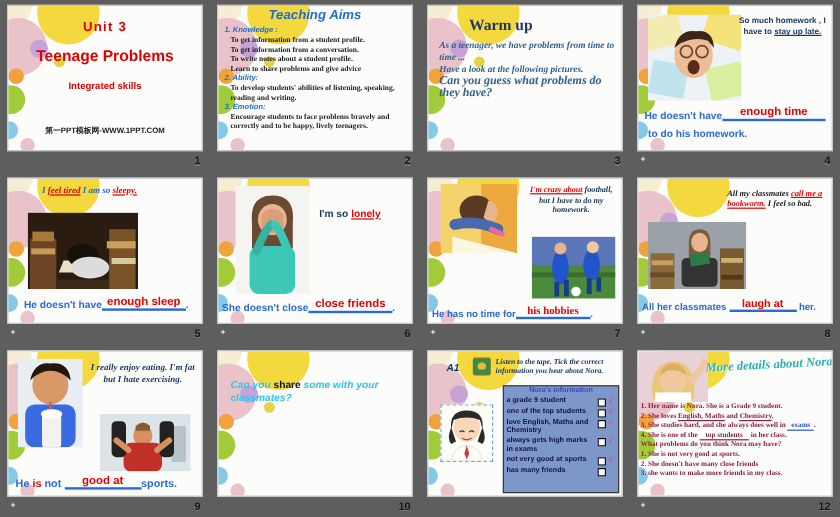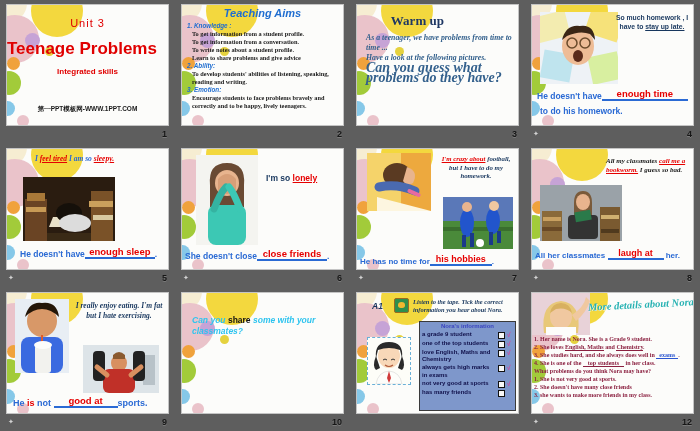--- a/index.html
+++ b/index.html
@@ -24,53 +24,53 @@
   .content{position:relative;z-index:2;}
   .abs{position:absolute;z-index:2;}
   .photo{position:absolute;z-index:2;overflow:hidden;}
   .photo svg{display:block;}
   
   .rd{color:#e60000;}
   .bl{color:#2a6ad4;}
   .u{text-decoration:underline;}
   .fill{display:inline-block;border-bottom:2px solid #2a6ad4;color:#e60000;font-weight:bold;text-align:center;vertical-align:bottom;line-height:10px;}
   
-  .s1-unit{position:absolute;top:12px;width:100%;text-align:center;color:#e00000;font-weight:normal;font-size:11px;letter-spacing:1px;}
-  .s1-title{position:absolute;top:34px;width:100%;color:#e00000;font-weight:bold;font-size:17px;}
+  .s1-unit{position:absolute;top:12px;width:100%;text-align:center;color:#e00000;font-weight:bold;font-size:11px;letter-spacing:1px;}
+  .s1-title{position:absolute;top:34px;width:100%;text-align:center;color:#e00000;font-weight:bold;font-size:13px;}
   .s1-sub{position:absolute;top:62px;width:100%;text-align:center;color:#e00000;font-weight:bold;font-size:8px;}
   .s1-footer{position:absolute;top:100px;width:100%;text-align:center;color:#1a1a1a;font-weight:bold;font-size:6.5px;}
   
   .s2-title{position:absolute;top:2px;width:100%;text-align:center;color:#1f6dd0;font-weight:bold;font-style:italic;font-size:11px;}
   .s2-body{position:absolute;top:17px;left:5px;width:154px;font-family:"Liberation Serif",serif;font-size:6.3px;line-height:8px;color:#1b1b1b;font-weight:bold;}
   .s2-h{color:#1f6dd0;font-style:italic;font-family:"Liberation Sans",sans-serif;}
   .s2-body p{margin:0 0 0 5px;}
   .s2-body p.s2-h{margin-left:0;}
   
   .s3-title{position:absolute;top:8px;left:0;width:75%;text-align:center;color:#1f3864;font-weight:bold;font-size:13px;font-family:"Liberation Serif",serif;}
   .s3-body{position:absolute;top:28px;left:9px;width:148px;color:#33608c;font-weight:bold;font-style:italic;font-family:"Liberation Serif",serif;font-size:7.8px;line-height:10px;}
   .s3-body p{margin:0;}
-  .s3-big{font-size:14px;}
+  .s3-big{font-size:10px;}
   
   .bottom{font-weight:bold;white-space:nowrap;}
   
   .s4-bubble{right:3px;top:8px;width:76px;text-align:center;color:#17365d;font-weight:bold;font-size:6.8px;line-height:9px;}
   .s4-b1{left:5px;top:84px;font-size:8.5px;}
   .s4-b2{left:8px;top:101px;font-size:8.5px;}
   .f88{width:86px;font-size:9.5px;}
   
   .s5-top{left:28px;top:5px;width:124px;font-style:italic;font-weight:bold;font-size:7.5px;font-family:"Liberation Serif",serif;line-height:9px;}
   .s5-b{left:13px;top:98px;font-size:8.5px;}
   .f72{width:70px;font-size:9.5px;}
   
   .s6-top{left:84px;top:24px;width:76px;font-weight:bold;font-size:8.5px;color:#17365d;}
   .s6-b{left:3px;top:100px;font-size:8.5px;}
   
   .s7-bubble{left:80px;top:6px;width:78px;text-align:center;font-family:"Liberation Serif",serif;font-style:italic;font-weight:bold;font-size:6.8px;line-height:8.6px;color:#17365d;}
   .s7-b{left:3px;top:105px;font-size:8px;}
-  .f64{width:62px;font-size:9px;}
+  .f64{width:62px;font-size:9px;font-family:Liberation Serif, serif;}
   
   .s8-bubble{left:74px;top:8px;width:84px;font-family:"Liberation Serif",serif;font-style:italic;font-weight:bold;font-size:7px;line-height:9px;color:#1a1a1a;}
   .s8-b{left:3px;top:99px;font-size:8px;}
   .f56{width:56px;font-size:9px;}
   
   .s9-quote{left:66px;top:8px;width:92px;text-align:center;font-family:"Liberation Serif",serif;font-style:italic;font-weight:bold;font-size:7.5px;line-height:9.5px;color:#17365d;}
   .s9-b{left:6px;top:103px;font-size:9px;}
   .f66{width:64px;font-size:9.5px;}
   
   .s10-body{left:10px;top:22px;width:146px;color:#2ec4ef;font-weight:bold;font-style:italic;font-size:8.5px;line-height:11px;}
@@ -372,21 +372,21 @@
             <i class="d3"></i>
             <i class="d4"></i>
             <i class="d5"></i>
             <i class="d6"></i>
             <i class="d7"></i>
             <i class="d8"></i>
           </div>
       <div class="abs s8-bubble">
         <span>All my classmates</span>
         <span class="rd u">call me a bookworm.</span>
-        <span>I guess so bad.</span>
+        <span>I feel so bad.</span>
       </div>
       <div class="photo" style="left:8px;top:36px;">
         <svg width="82" height="56">
               <rect width="82" height="56" fill="#9aa2a8"></rect>
               <rect x="2" y="26" width="20" height="30" fill="#8a6a3a"></rect>
               <rect x="3" y="32" width="18" height="4" fill="#c8a060"></rect>
               <rect x="2" y="42" width="20" height="4" fill="#6a4a26"></rect>
               <rect x="60" y="22" width="20" height="34" fill="#7a5a30"></rect>
               <rect x="61" y="30" width="18" height="4" fill="#d0b070"></rect>
               <rect x="61" y="44" width="18" height="4" fill="#503a1e"></rect>

